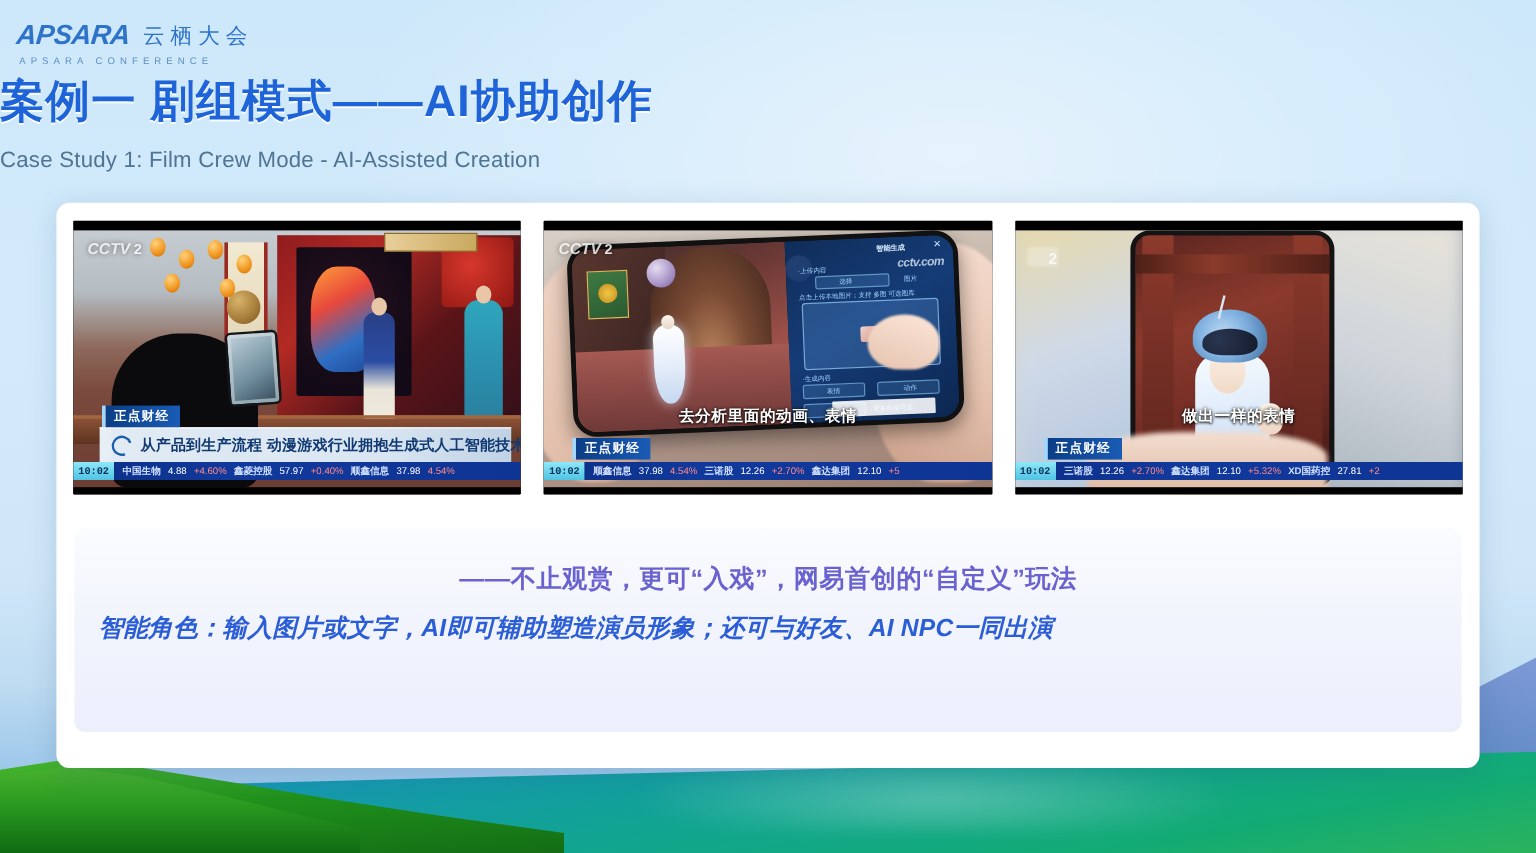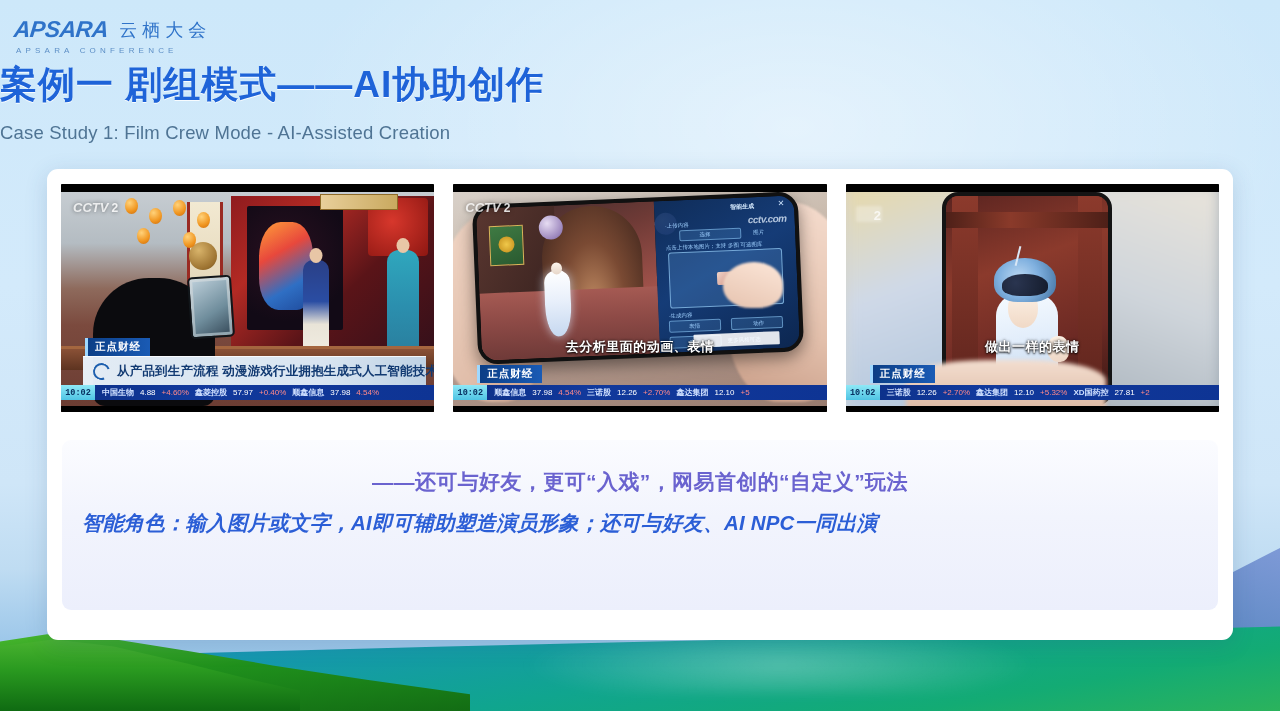--- a/index.html
+++ b/index.html
@@ -686,15 +686,15 @@
           </span>
         </div>
       </div>
       <div class="letterbox-b"></div>
     </div>
 
   </div>
 </div>
 
 <div id="text-panel">
-  <div class="tp-line1">——还可与好友，更可“入戏”，网易首创的“自定义”玩法</div>
+  <div class="tp-line1">——不止观赏，更可“入戏”，网易首创的“自定义”玩法</div>
   <div class="tp-line3">智能角色：输入图片或文字，AI即可辅助塑造演员形象；还可与好友、AI NPC一同出演</div>
 </div>
 
 </body></html>

